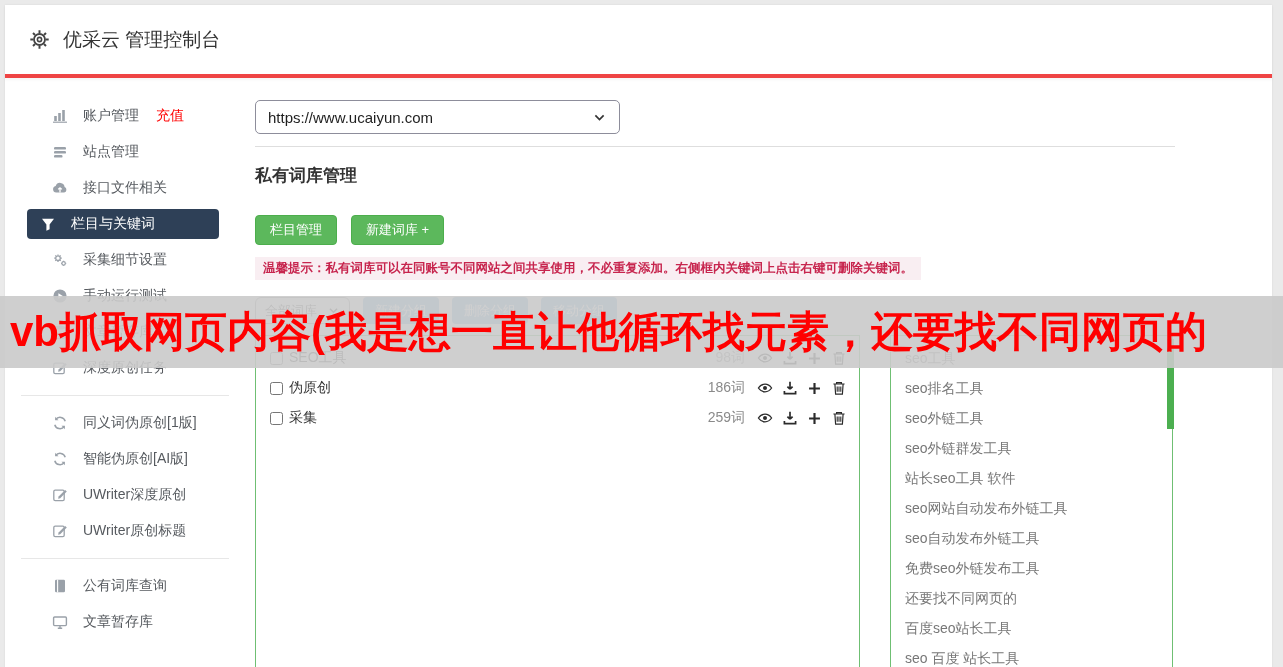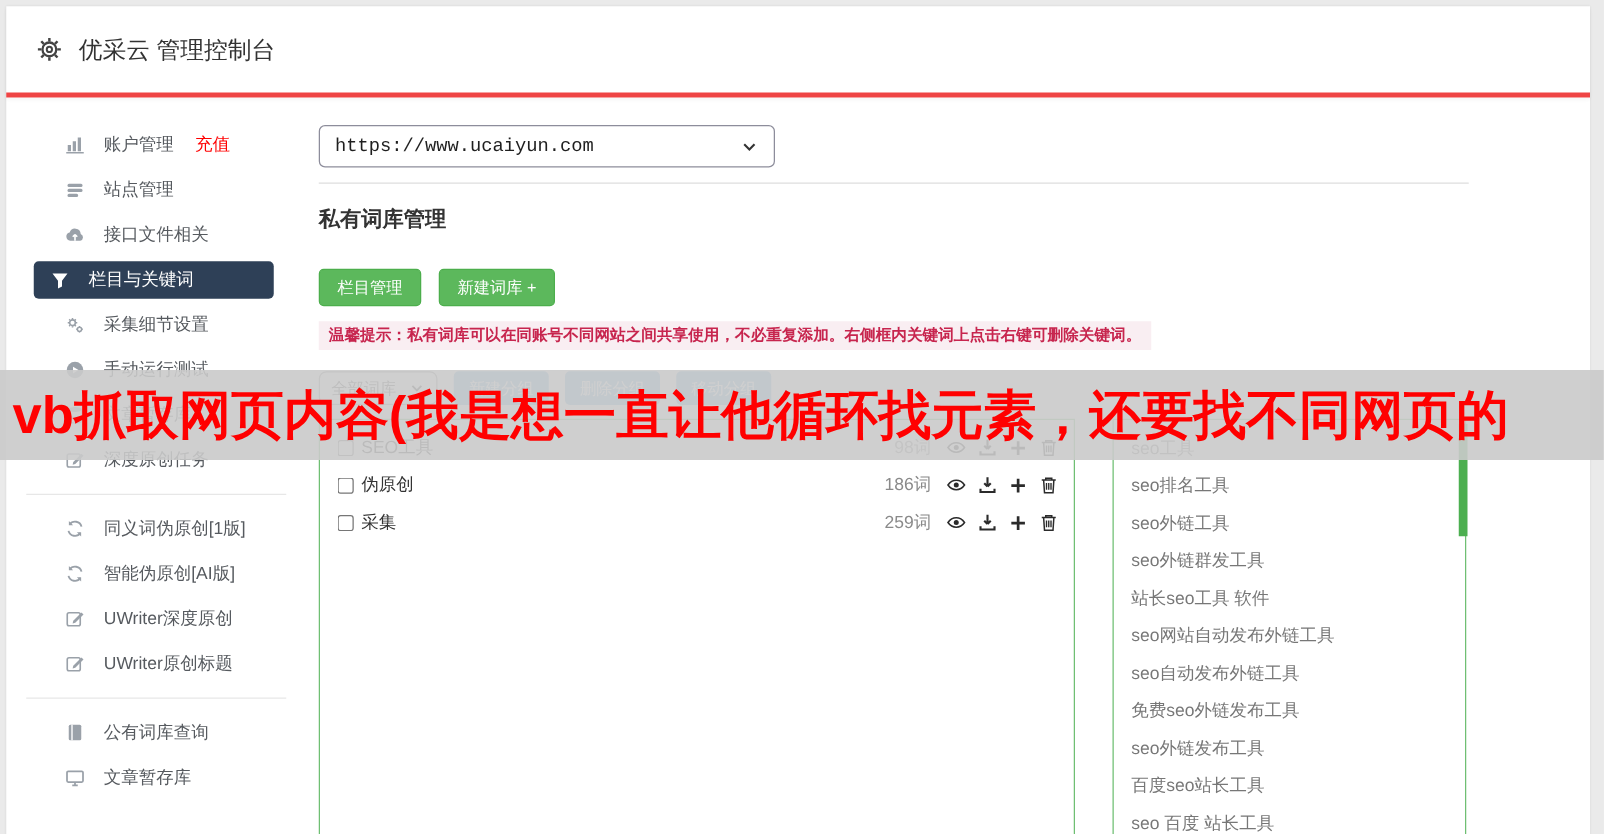--- a/index.html
+++ b/index.html
@@ -19,21 +19,21 @@
     font-size:14px;color:#565a5f;cursor:pointer;}
   .side-item .ic{color:#9aa1a9;display:flex;width:17px;justify-content:center;}
   .side-item .extra{color:#f00;margin-left:2px;}
   .side-item.active{margin:3px 26px 3px 22px;height:30px;padding-left:12px;background:#2e4057;
     border-radius:4px;color:#fff;}
   .side-item.active .ic{color:#fff;}
   .side-divider{border-top:1px solid #e7e7e7;margin:9px 16px;}
   
   .main{flex:1;padding:22px 0 0 10px;box-sizing:border-box;}
   .sel{background:#fff;border:1px solid #8d8d9b;border-radius:5px;display:flex;
-    align-items:center;justify-content:space-between;box-sizing:border-box;cursor:pointer;font-family:Liberation Mono, monospace;}
+    align-items:center;justify-content:space-between;box-sizing:border-box;cursor:pointer;}
   .site-sel{width:365px;height:34px;padding:0 12px;font-size:15px;color:#1f1f1f;}
   .sel .chev{color:#333;display:flex;}
   .main-divider{border:none;border-top:1px solid #dedede;width:920px;margin:12px 0 0;}
   h2.page-title{font-size:17px;font-weight:600;color:#333;margin:18px 0 0;line-height:22px;}
   .actions{margin-top:28px;display:flex;gap:14px;}
   .btn-green{background:#5cb85c;border:1px solid #4cae4c;color:#fff;font-size:13px;
     height:30px;padding:0 14px;border-radius:4px;cursor:pointer;
     font-family:"Liberation Sans","DejaVu Sans",sans-serif;}
   .tip{display:inline-block;margin-top:12px;background:#f9eef2;color:#c7254e;
     font-size:12.5px;font-weight:700;padding:4px 8px;line-height:15px;}
@@ -356,21 +356,21 @@
         <div class="panel right-panel" id="kw-panel">
           <div class="green-thumb"></div>
         <div class="kw-item">seo工具</div>
             <div class="kw-item">seo排名工具</div>
             <div class="kw-item">seo外链工具</div>
             <div class="kw-item">seo外链群发工具</div>
             <div class="kw-item">站长seo工具 软件</div>
             <div class="kw-item">seo网站自动发布外链工具</div>
             <div class="kw-item">seo自动发布外链工具</div>
             <div class="kw-item">免费seo外链发布工具</div>
-            <div class="kw-item">seo外链发布工具</div>
+            <div class="kw-item">还要找不同网页的</div>
             <div class="kw-item">百度seo站长工具</div>
             <div class="kw-item">seo 百度 站长工具</div>
           </div>
       </div>
     </main>
   </div>
 </div>
 
 <div class="overlay-banner">vb抓取网页内容(我是想一直让他循环找元素，还要找不同网页的</div>
 

